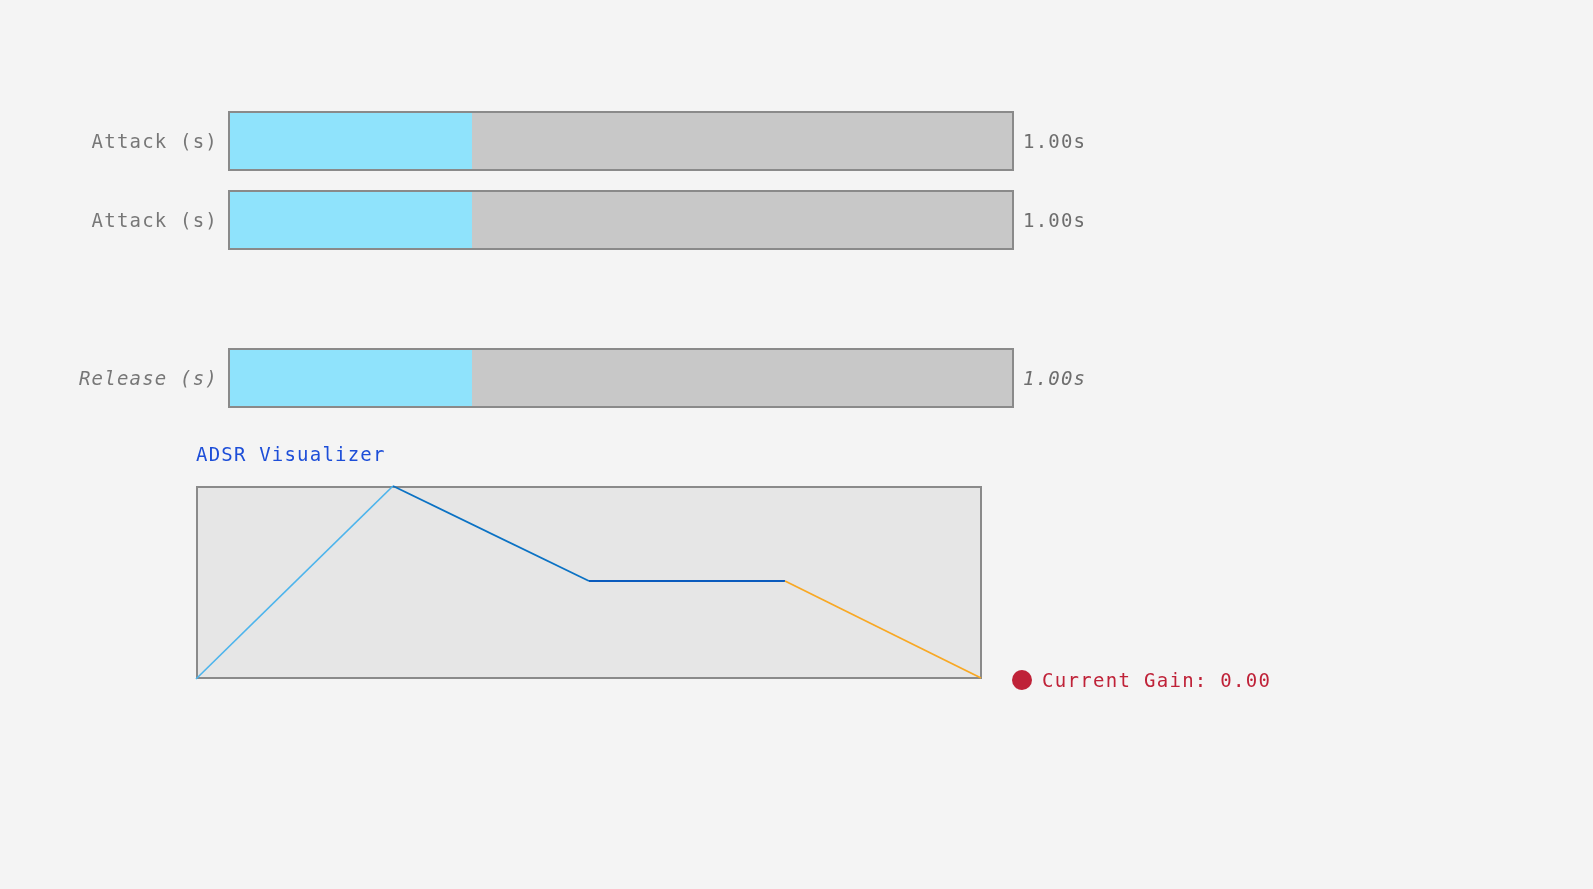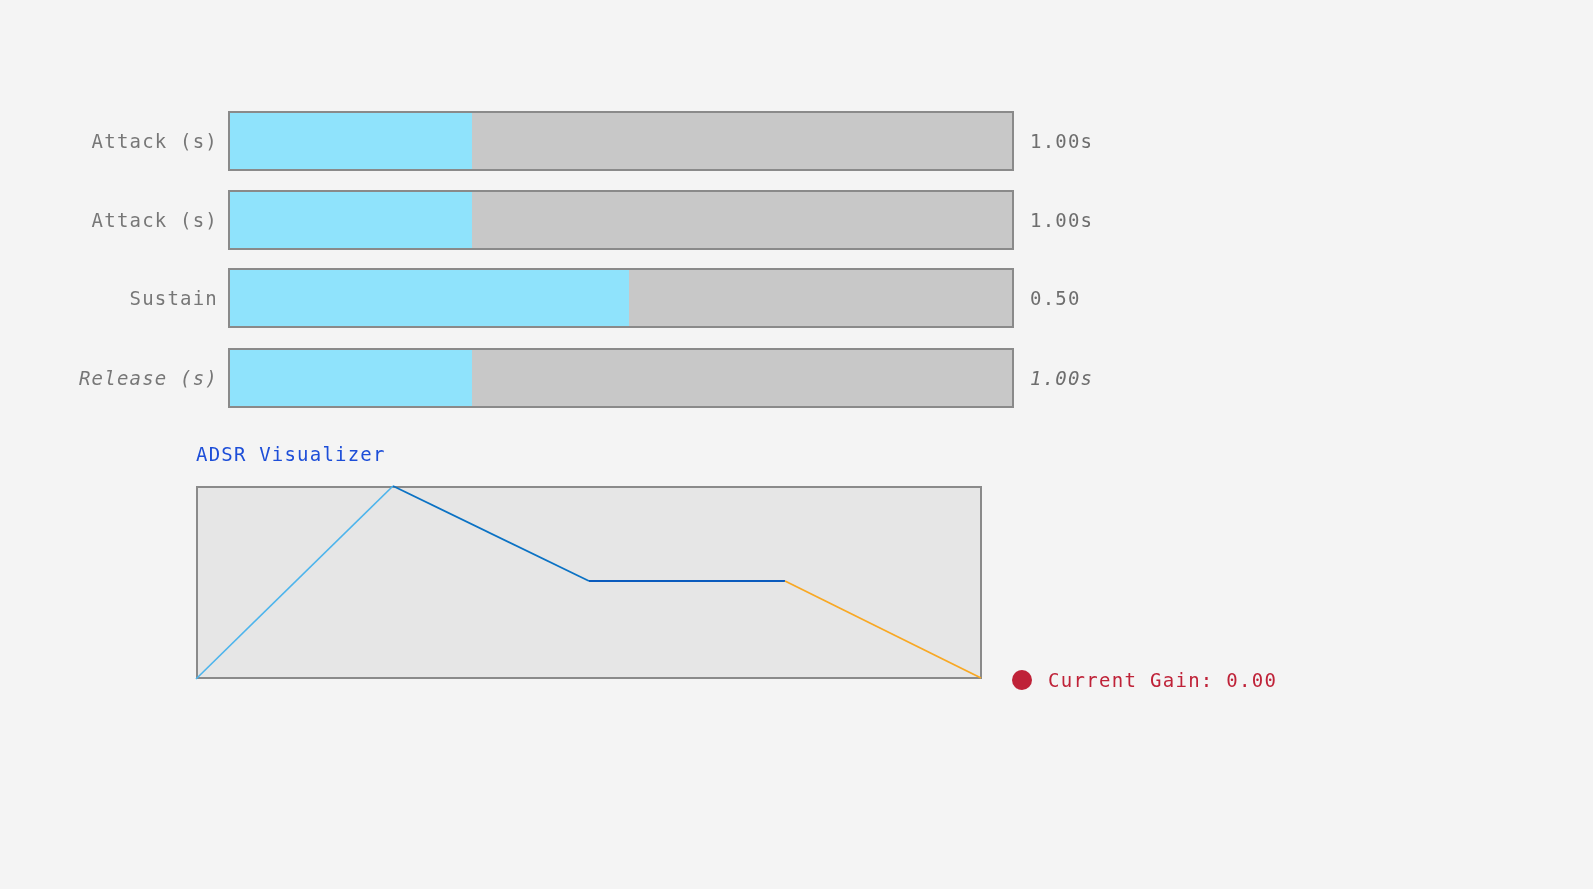--- a/index.html
+++ b/index.html
@@ -49,21 +49,21 @@
     box-sizing: border-box;
     flex: 0 0 auto;
   }
   .slider-fill {
     position: absolute;
     left: 0; top: 0;
     height: 100%;
     background: #8fe3fc;
   }
   .slider-value {
-    margin-left: 16px;
+    margin-left: 9px;
     font-size: 19px;
     letter-spacing: 1.2px;
     color: #6e6e6e;
     white-space: nowrap;
   }
 
   
   #viz-title {
     position: absolute;
     left: 196px;
@@ -92,21 +92,21 @@
     overflow: visible;
   }
 
   
   #gain-indicator {
     position: absolute;
     left: 1012px;
     top: 669px;
     display: flex;
     align-items: center;
-    gap: 16px;
+    gap: 10px;
   }
   #gain-dot {
     width: 20px;
     height: 20px;
     border-radius: 50%;
     background: #bf2238;
     flex: 0 0 auto;
   }
   #gain-text {
     font-size: 19px;
@@ -142,27 +142,20 @@
   </div>
 
   <div class="slider-row" style="top:189px;">
     <div class="slider-label">Attack (s)</div>
     <div class="slider-track">
       <div class="slider-fill" style="width:31%;"></div>
     </div>
     <div class="slider-value">1.00s</div>
   </div>
 
-  <div class="slider-row" style="top:267px;">
-    <div class="slider-label">Sustain</div>
-    <div class="slider-track">
-      <div class="slider-fill" style="width:51%;"></div>
-    </div>
-    <div class="slider-value">0.50</div>
-  </div>
 
   <div class="slider-row" style="top:347px;font-style:italic;">
     <div class="slider-label">Release (s)</div>
     <div class="slider-track">
       <div class="slider-fill" style="width:31%;"></div>
     </div>
     <div class="slider-value">1.00s</div>
   </div>
 
   <div id="viz-title">ADSR Visualizer</div>

